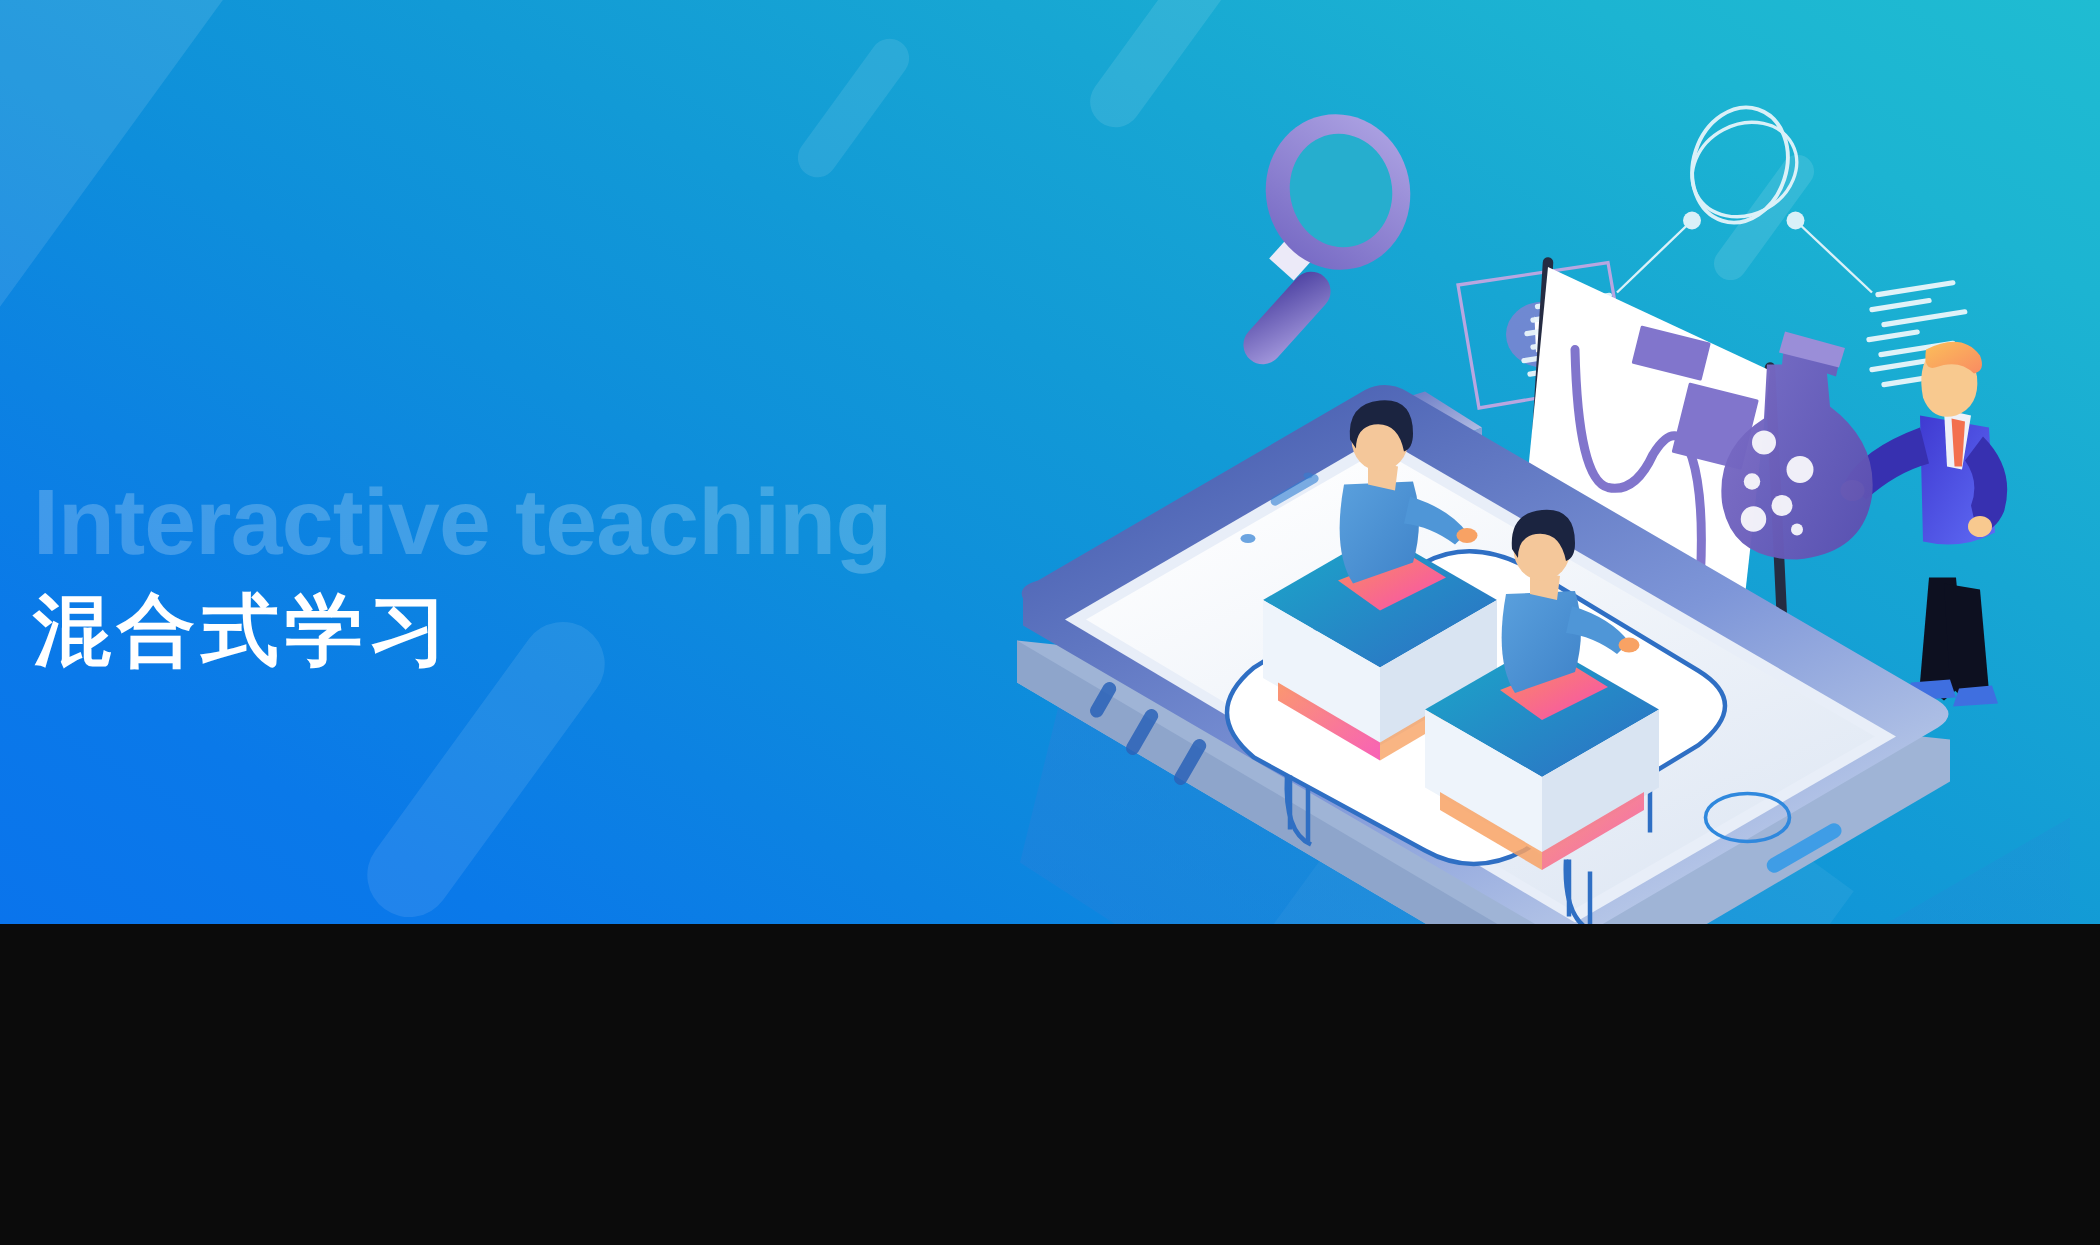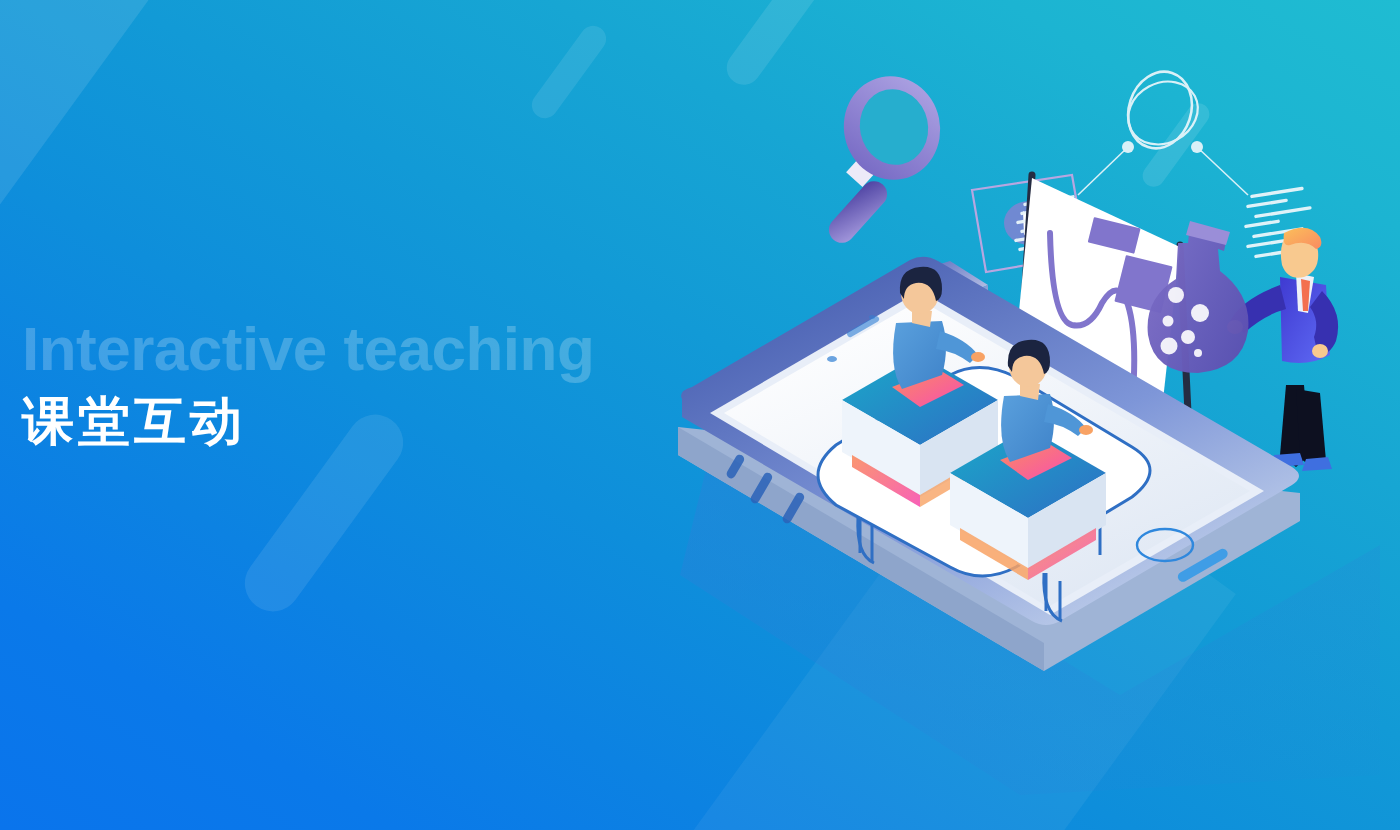--- a/index.html
+++ b/index.html
@@ -3,21 +3,21 @@
 <meta charset="utf-8">
 <style>
   html, body {
     margin: 0;
     padding: 0;
     background: #0b0b0b;
   }
   #banner {
     position: relative;
     width: 1400px;
-    height: 830px;
+    height: 616px;
     overflow: hidden;
     font-family: "Liberation Sans", "DejaVu Sans", sans-serif;
     
     background:
       linear-gradient(210deg,
         #1fbcd2 0%,
         #1cb4d2 14%,
         #17a6d3 30%,
         #129ad6 45%,
         #0e8edb 60%,
@@ -379,16 +379,16 @@
         <ellipse cx="466" cy="375" rx="7" ry="5" fill="#f8a264"></ellipse>
         <path d="M400 325 L420 329 L418 345 L400 341 Z" fill="#f4c79a"></path>
         <ellipse cx="408" cy="311" rx="19" ry="21" fill="#f4c79a"></ellipse>
         <path d="M388 311 Q386 287 408 285 Q430 283 430 307 Q430 317 424 319 Q420 299 404 301 Q392 303 392 317 Z" fill="#1b2440"></path>
       </g>
     </svg>
   </div>
 
   <div id="text-block">
     <div id="ghost-title">Interactive teaching</div>
-    <h1 id="main-title">课堂互动</h1>
+    <h1 id="main-title">混合式学习</h1>
   </div>
 
 </div>
 
 </body></html>

